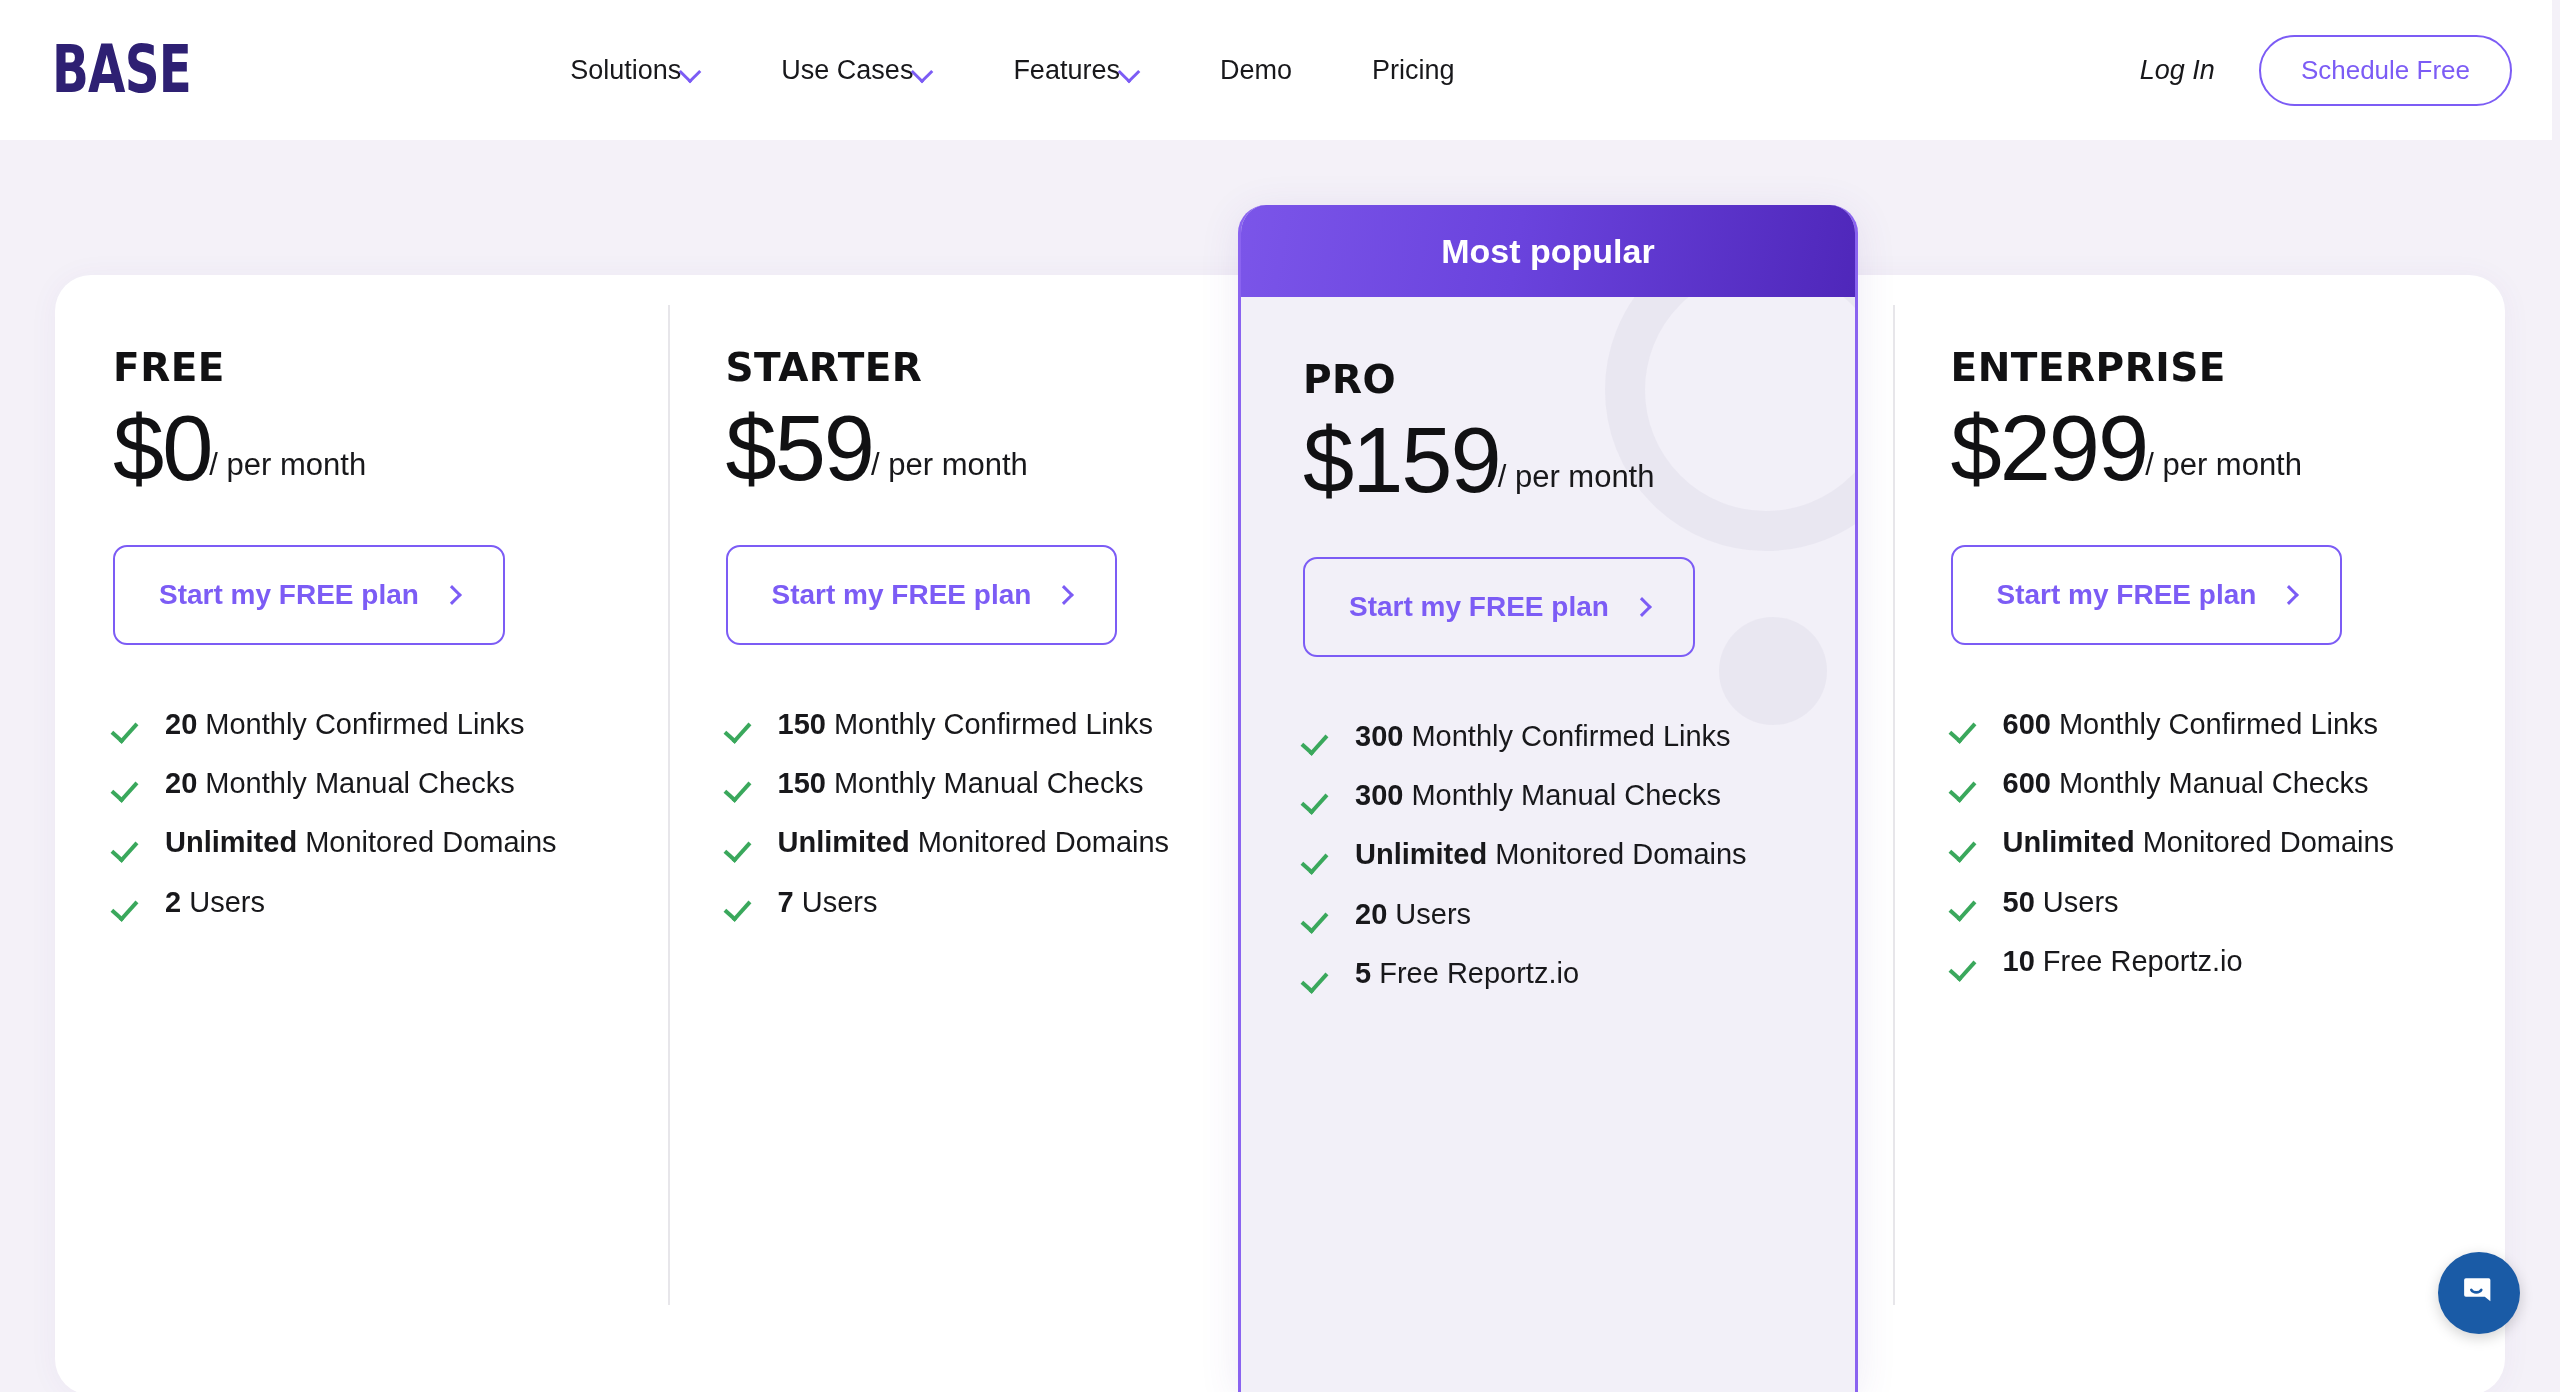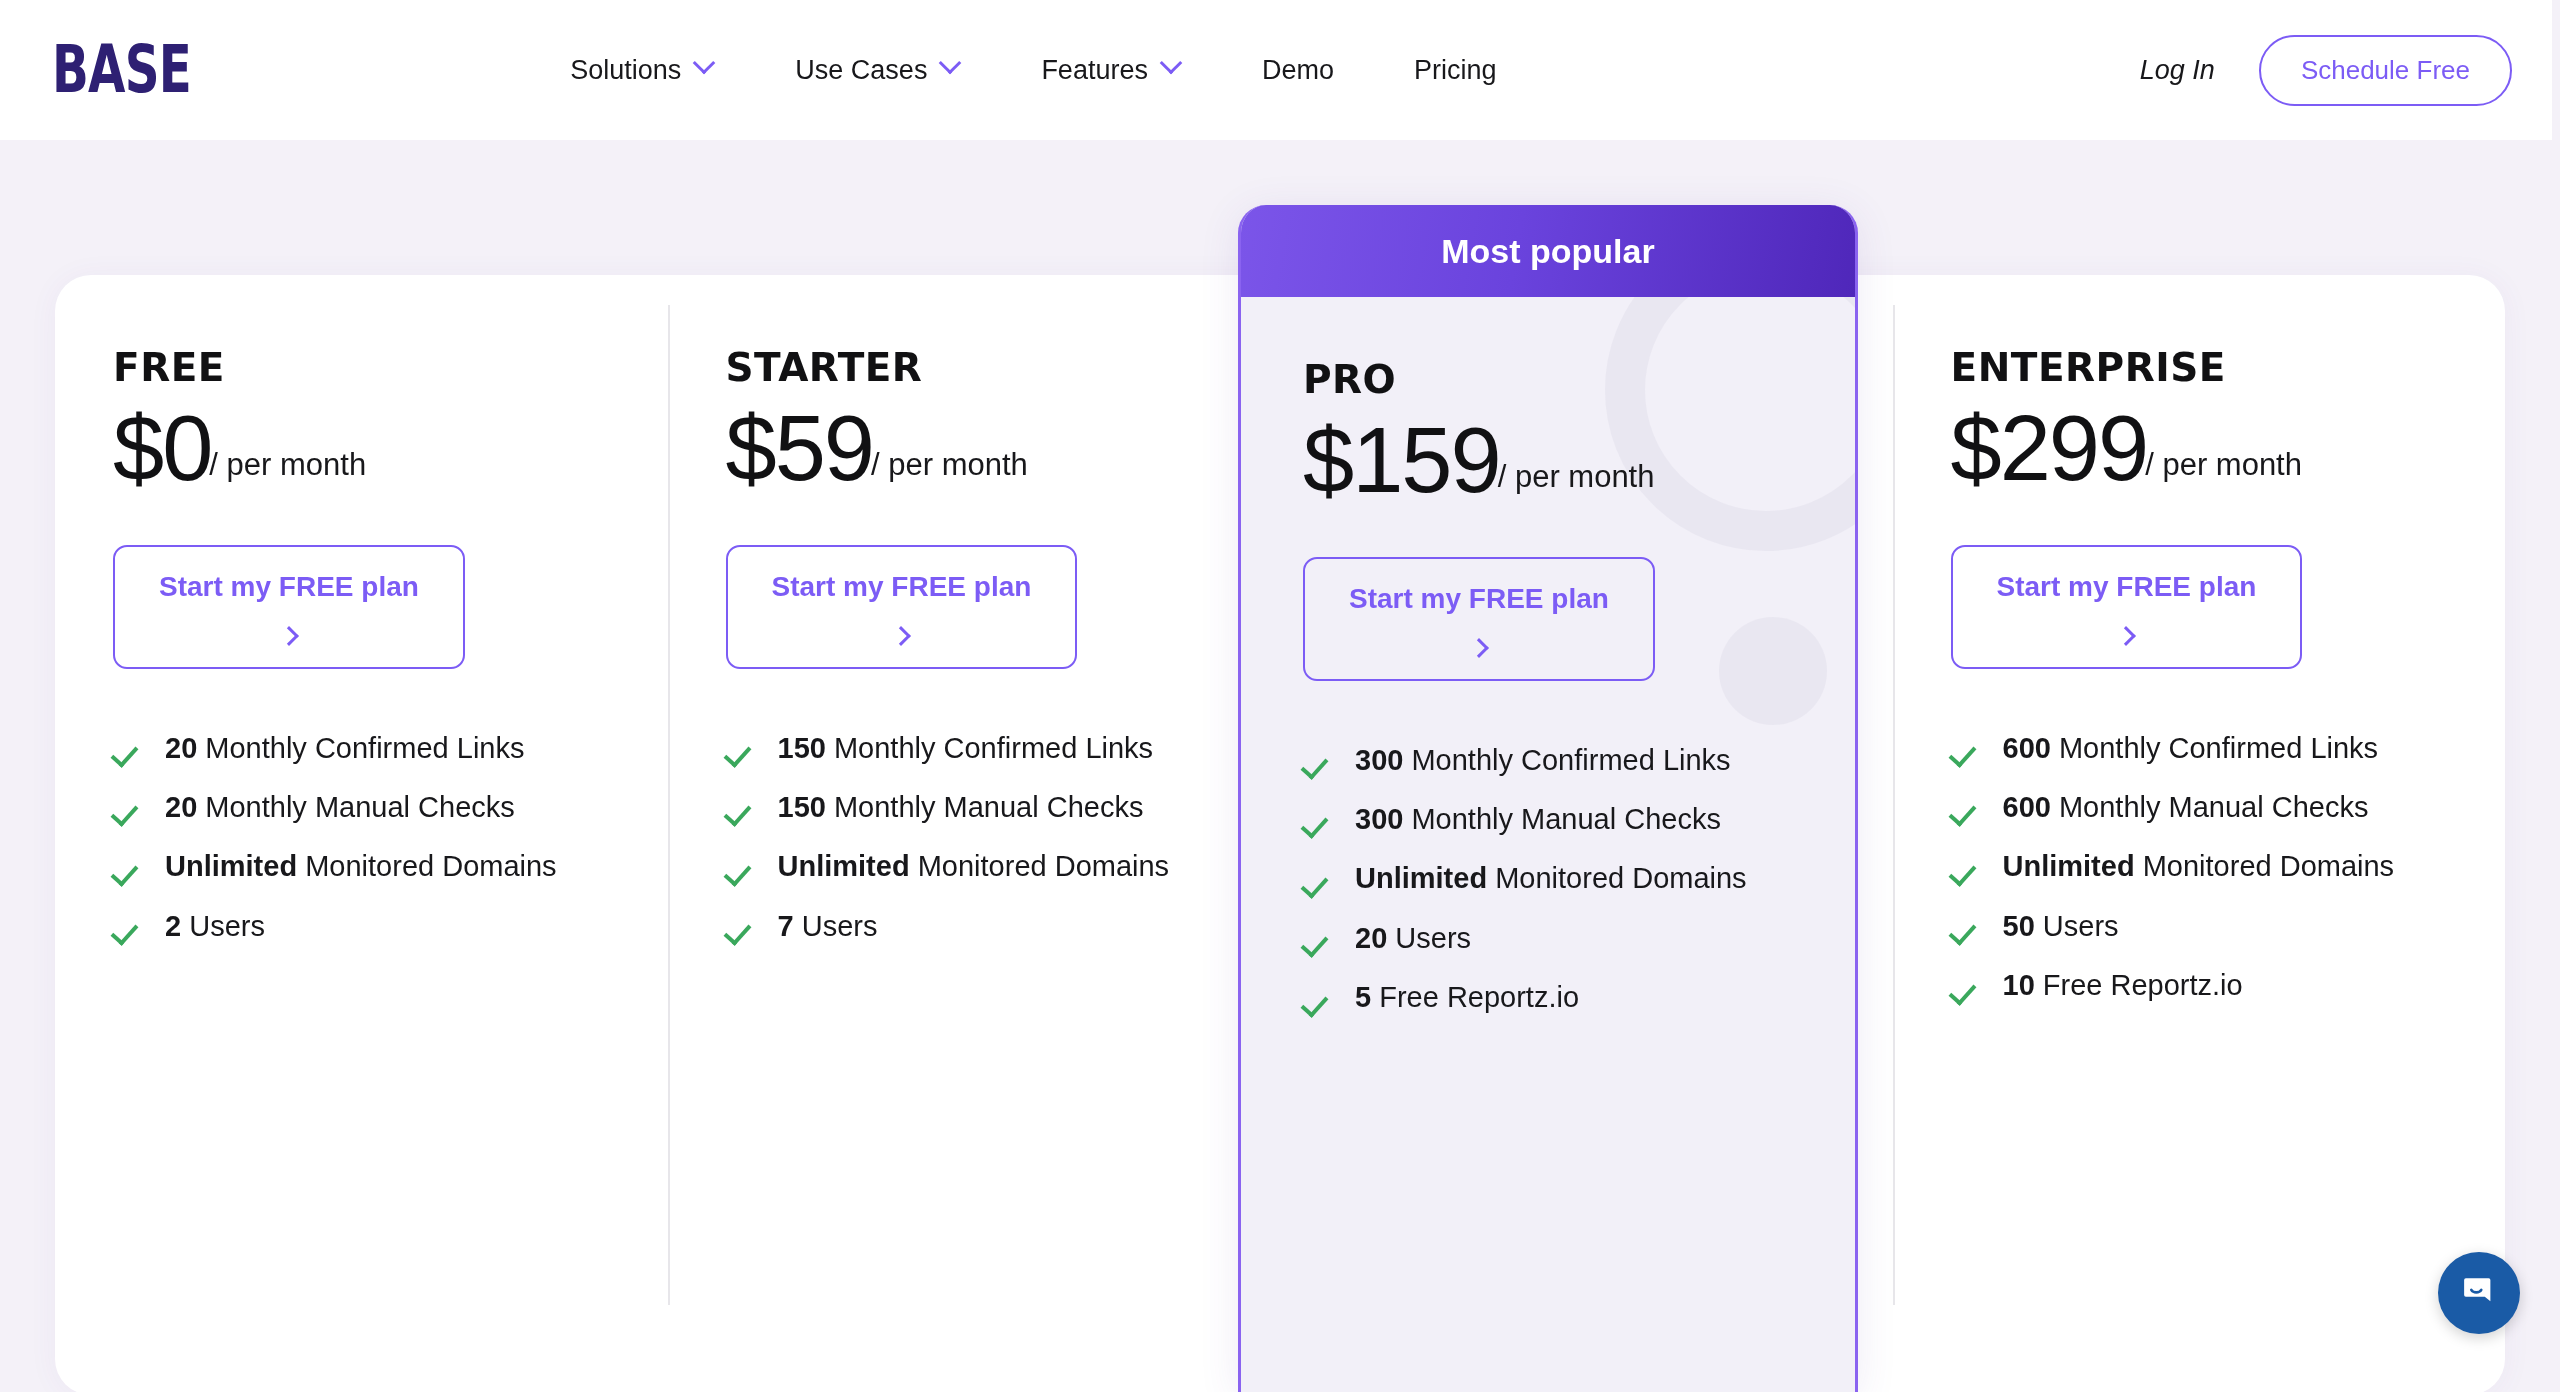--- a/index.html
+++ b/index.html
@@ -28,21 +28,21 @@
     transform: scaleX(0.78) scaleY(1.06);
     transform-origin: left center;
     line-height: 1;
   }
   .nav {
     display: flex; align-items: center;
     margin-left: 300px;
     gap: 0;
   }
   .nav-item {
-    display: flex; align-items: flex-start; gap: 14px;
+    display: flex; align-items: center; 
     font-size: 27px; color: #18181b;
     padding: 0 40px;
     cursor: pointer;
     white-space: nowrap;
   }
   .chev {
     width: 20px; height: 12px;
     display: inline-block;
     position: relative;
   }
@@ -131,25 +131,24 @@
     margin-top: 48px;
     display: inline-flex;
     align-items: center;
     justify-content: center;
     gap: 26px;
     border: 2.5px solid #7c5cf5;
     border-radius: 14px;
     color: #7c5cf5;
     font-size: 28px;
     font-weight: 700;
-    padding: 24px 44px;
+    padding: 32px 44px;
     background: transparent;
     cursor: pointer;
     white-space: nowrap;
-    flex-direction: column;
   }
   .cta .arrow {
     width: 14px; height: 14px;
     border-right: 3px solid #7c5cf5;
     border-top: 3px solid #7c5cf5;
     transform: rotate(45deg);
     display: inline-block;
   }
   .features {
     margin-top: 60px;

